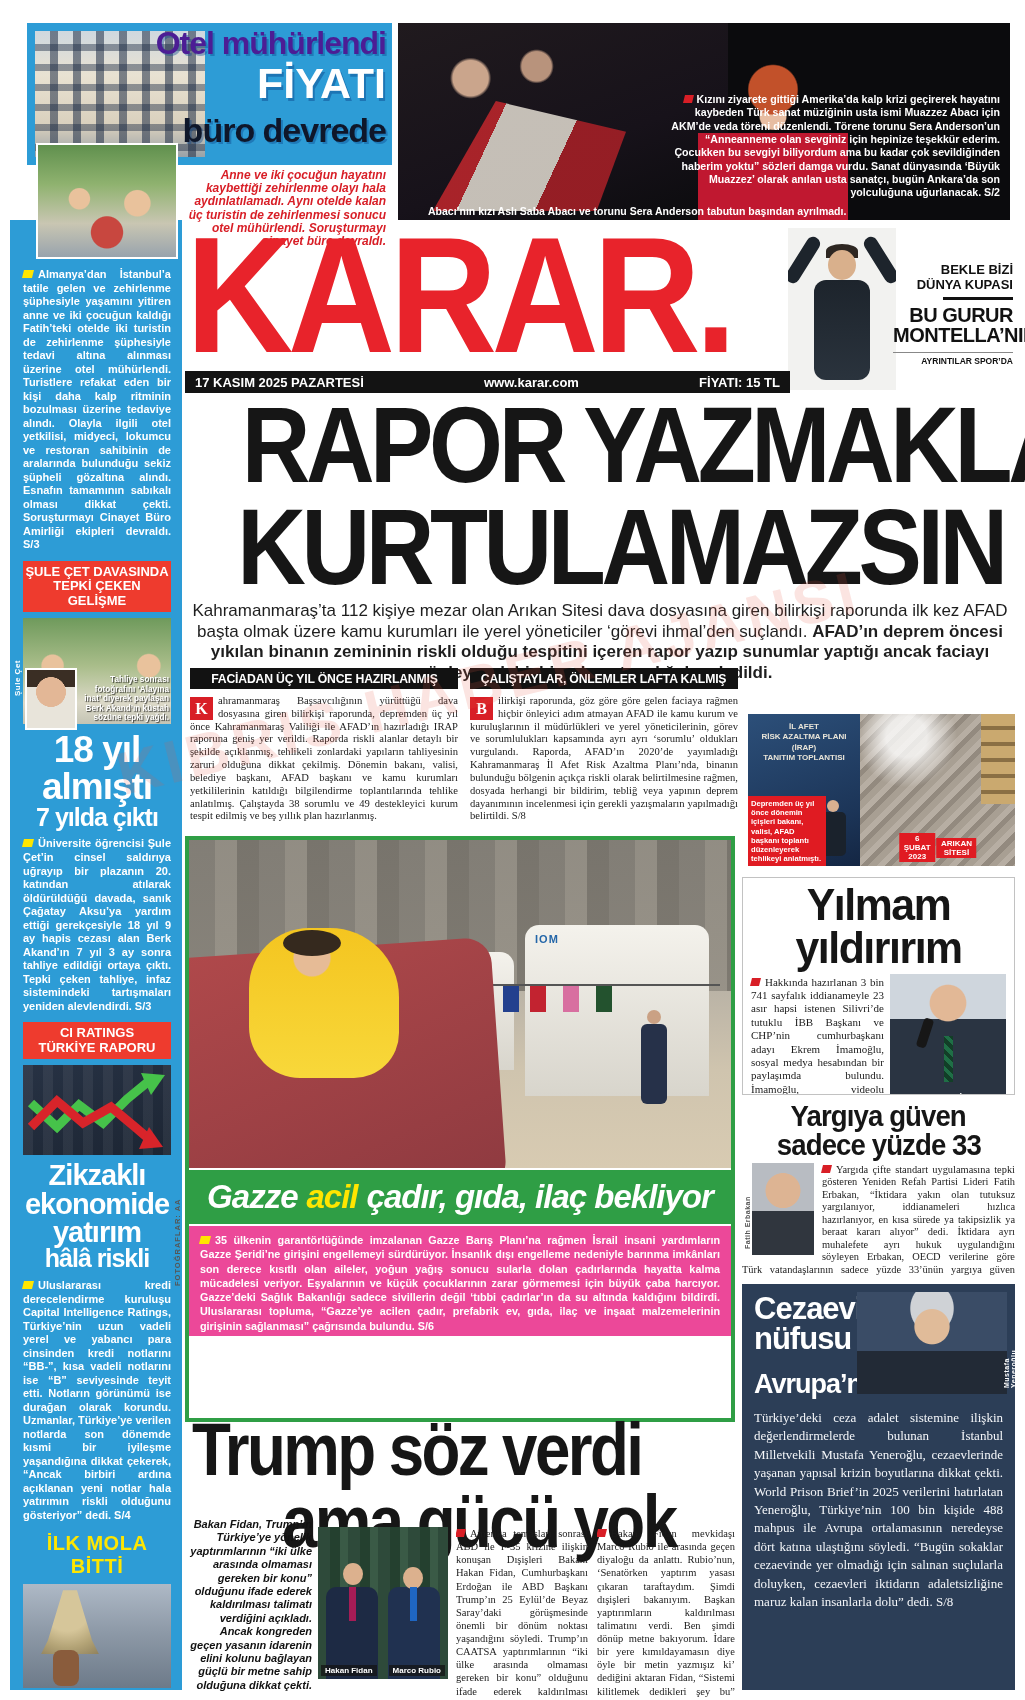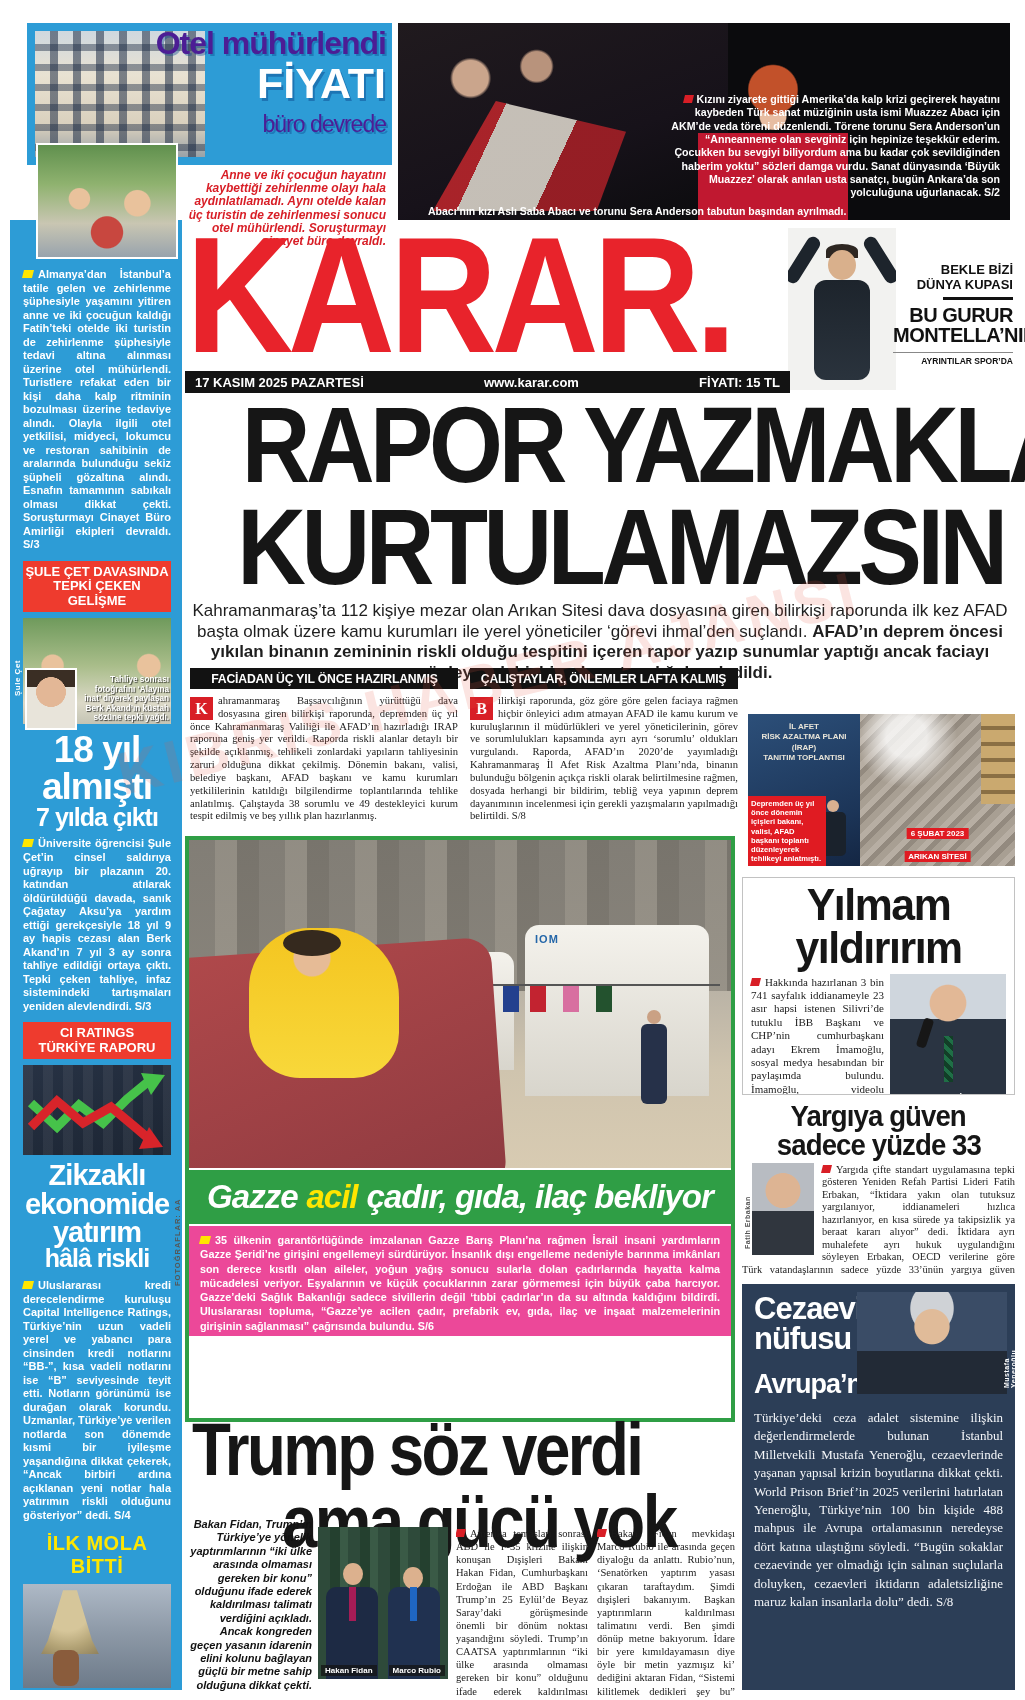--- a/index.html
+++ b/index.html
@@ -14,21 +14,21 @@
 .yellowmark::before{content:"";display:inline-block;width:10px;height:8px;background:#ffe600;transform:skewX(-14deg);margin-right:5px}
 
 .hotel-panel{left:27px;top:23px;width:365px;height:142px;background:#2d9cd6}
 .hotel-photo{left:8px;top:8px;width:170px;height:126px;
  background:
   repeating-linear-gradient(90deg,rgba(30,45,70,0) 0 15px,rgba(30,45,70,.55) 15px 23px),
   repeating-linear-gradient(180deg,rgba(30,45,70,0) 0 13px,rgba(30,45,70,.45) 13px 20px),
   linear-gradient(180deg,#cfd8df 0%,#e9e2d2 35%,#d9d0bd 75%,#9aa2a8 100%)}
 .hotel-k1{right:6px;top:2px;color:#4c1d95;font-weight:700;font-size:32px;letter-spacing:-1px;text-shadow:2px 2px 0 rgba(10,70,140,.4)}
 .hotel-k2{right:6px;top:36px;color:#fff;font-weight:900;font-size:43px;letter-spacing:0;text-shadow:2px 3px 0 rgba(10,70,140,.45)}
-.hotel-k3{right:6px;top:88px;color:#4c1d95;font-weight:400;font-size:23px;letter-spacing:-1px;text-shadow:2px 2px 0 rgba(10,70,140,.4)}
+.hotel-k3{right:6px;top:88px;color:#0f172a;font-weight:700;font-size:34px;letter-spacing:-1px;text-shadow:2px 2px 0 rgba(10,70,140,.4)}
 .hotel-summary{left:27px;top:165px;width:365px;height:55px;background:#fff;padding:4px 6px 0 152px;
  color:#d81e26;font-weight:700;font-style:italic;font-size:12px;line-height:1.1;text-align:right}
 .selfie-photo{left:36px;top:143px;width:142px;height:116px;z-index:3;border:2px solid #fff;
  background:
   radial-gradient(circle at 72% 52%,#e9c29c 0 11%,rgba(0,0,0,0) 12%),
   radial-gradient(circle at 30% 48%,#e9c29c 0 9%,rgba(0,0,0,0) 10%),
   radial-gradient(circle at 50% 78%,#c8473f 0 14%,rgba(0,0,0,0) 15%),
   linear-gradient(180deg,#60904e 0%,#8fb26f 35%,#c9c6b2 70%,#98a3ad 100%)}
 
 .muazzez-panel{left:398px;top:23px;width:612px;height:197px;background:#0b0b0d;overflow:hidden}
@@ -278,21 +278,21 @@
       <div class="irap-board">
         <div>İL AFET</div>
         <div>RİSK AZALTMA PLANI (İRAP)</div>
         <div>TANITIM TOPLANTISI</div>
       </div>
       <div class="irap-speaker"></div>
       <div class="irap-cap">Depremden üç yıl önce dönemin içişleri bakanı, valisi, AFAD başkanı toplantı düzenleyerek tehlikeyi anlatmıştı.</div>
     </div>
     <div class="rubble">
       <div class="bldg"></div>
-      <div style="position:absolute;left:50%;bottom:4px;transform:translateX(-50%);display:flex;flex-direction:column;gap:12px;align-items:center">
+      <div style="position:absolute;left:50%;bottom:4px;transform:translateX(-50%);display:flex;flex-direction:row;gap:1px;align-items:center">
         <span class="chip">6 ŞUBAT 2023</span>
         <span class="chip">ARIKAN SİTESİ</span>
       </div>
     </div>
   </div>
 
   <div class="abs gazze">
     <div class="gz-photo">
       <div class="gz-ruins"></div>
       <div class="gz-tent" style="right:4%;top:26%;width:34%;height:52%">

